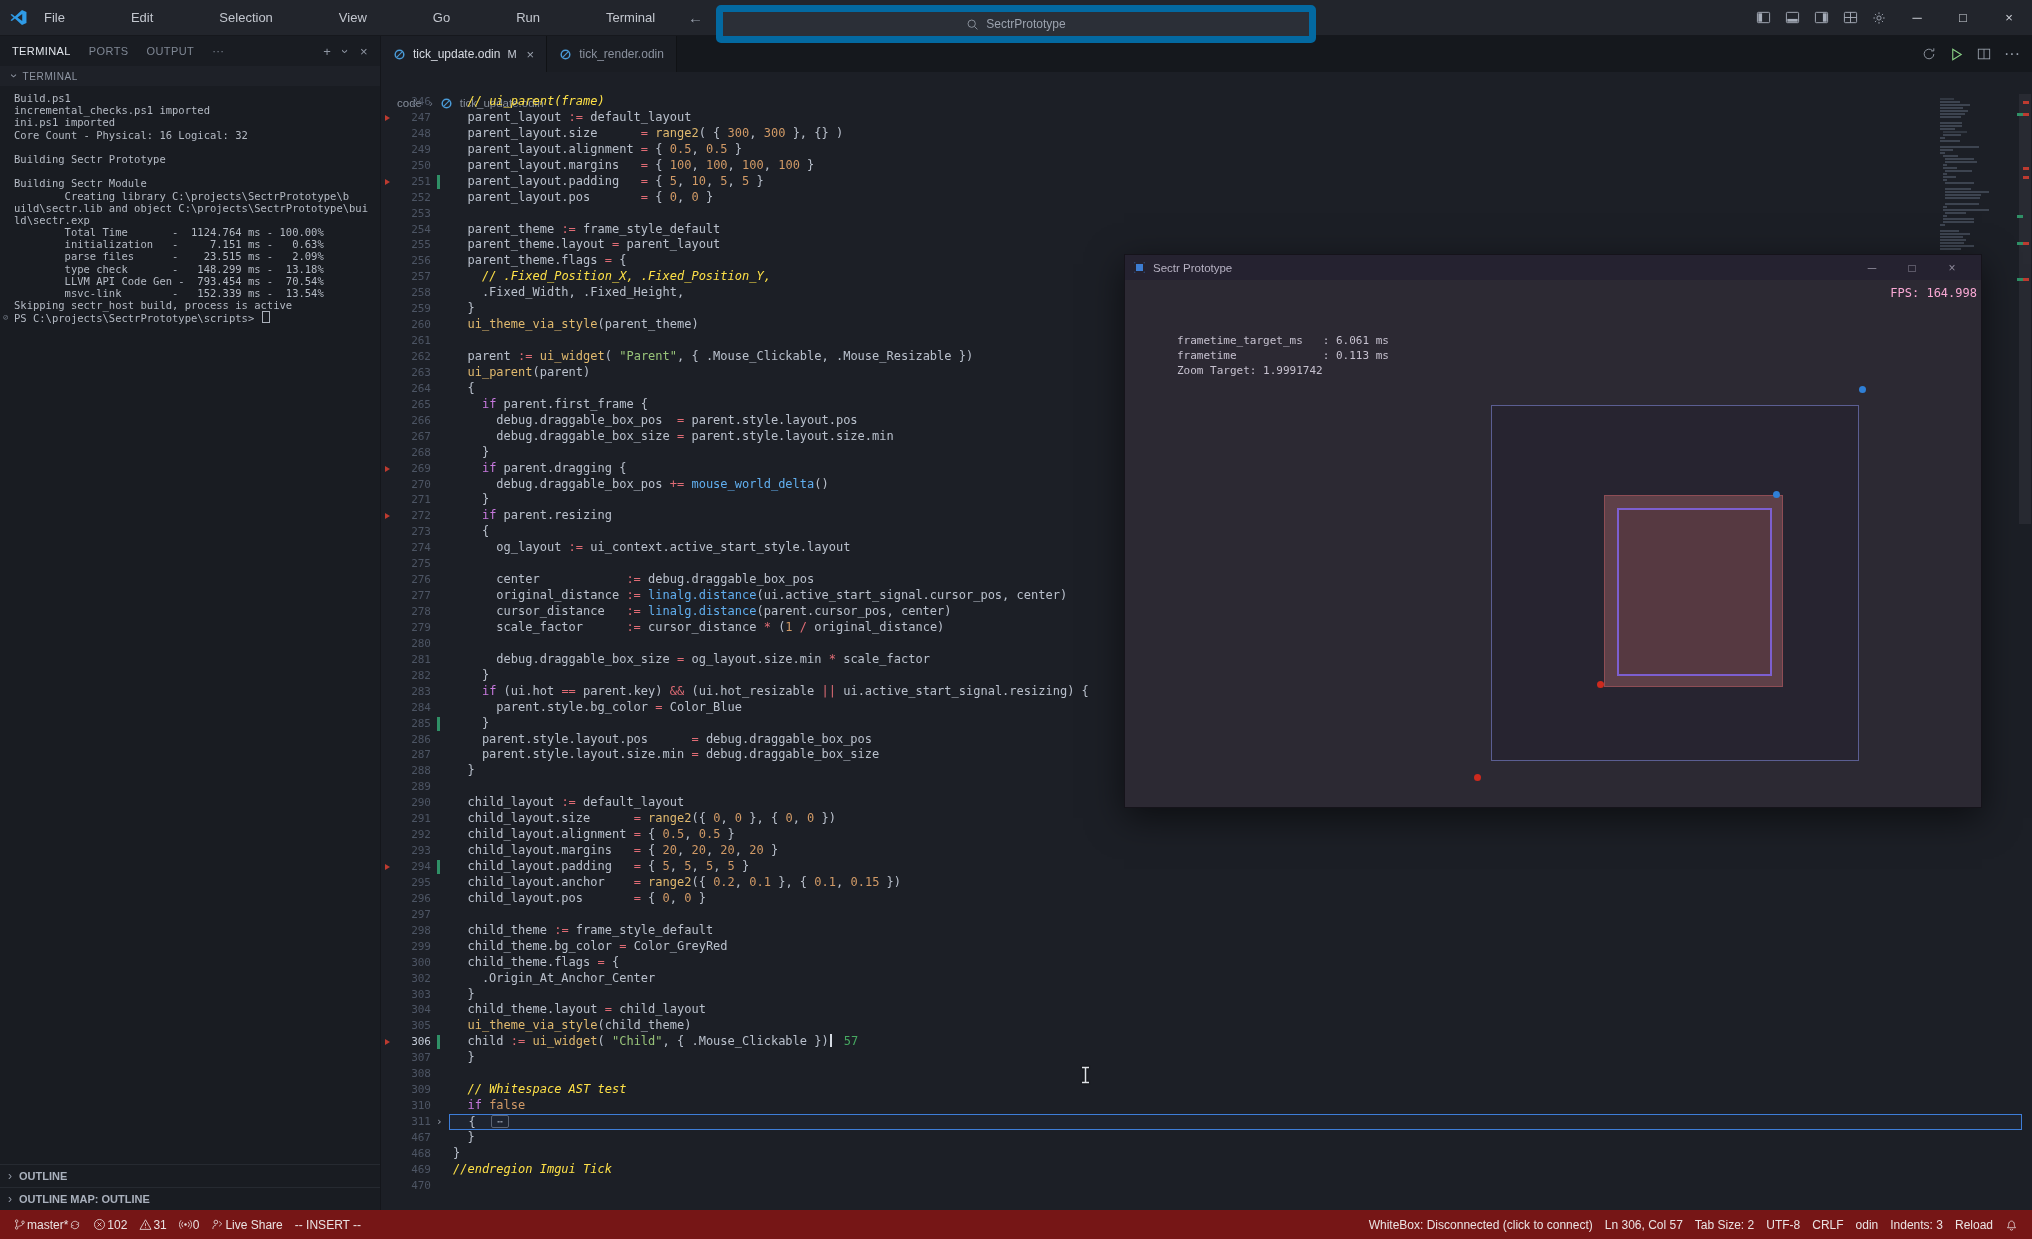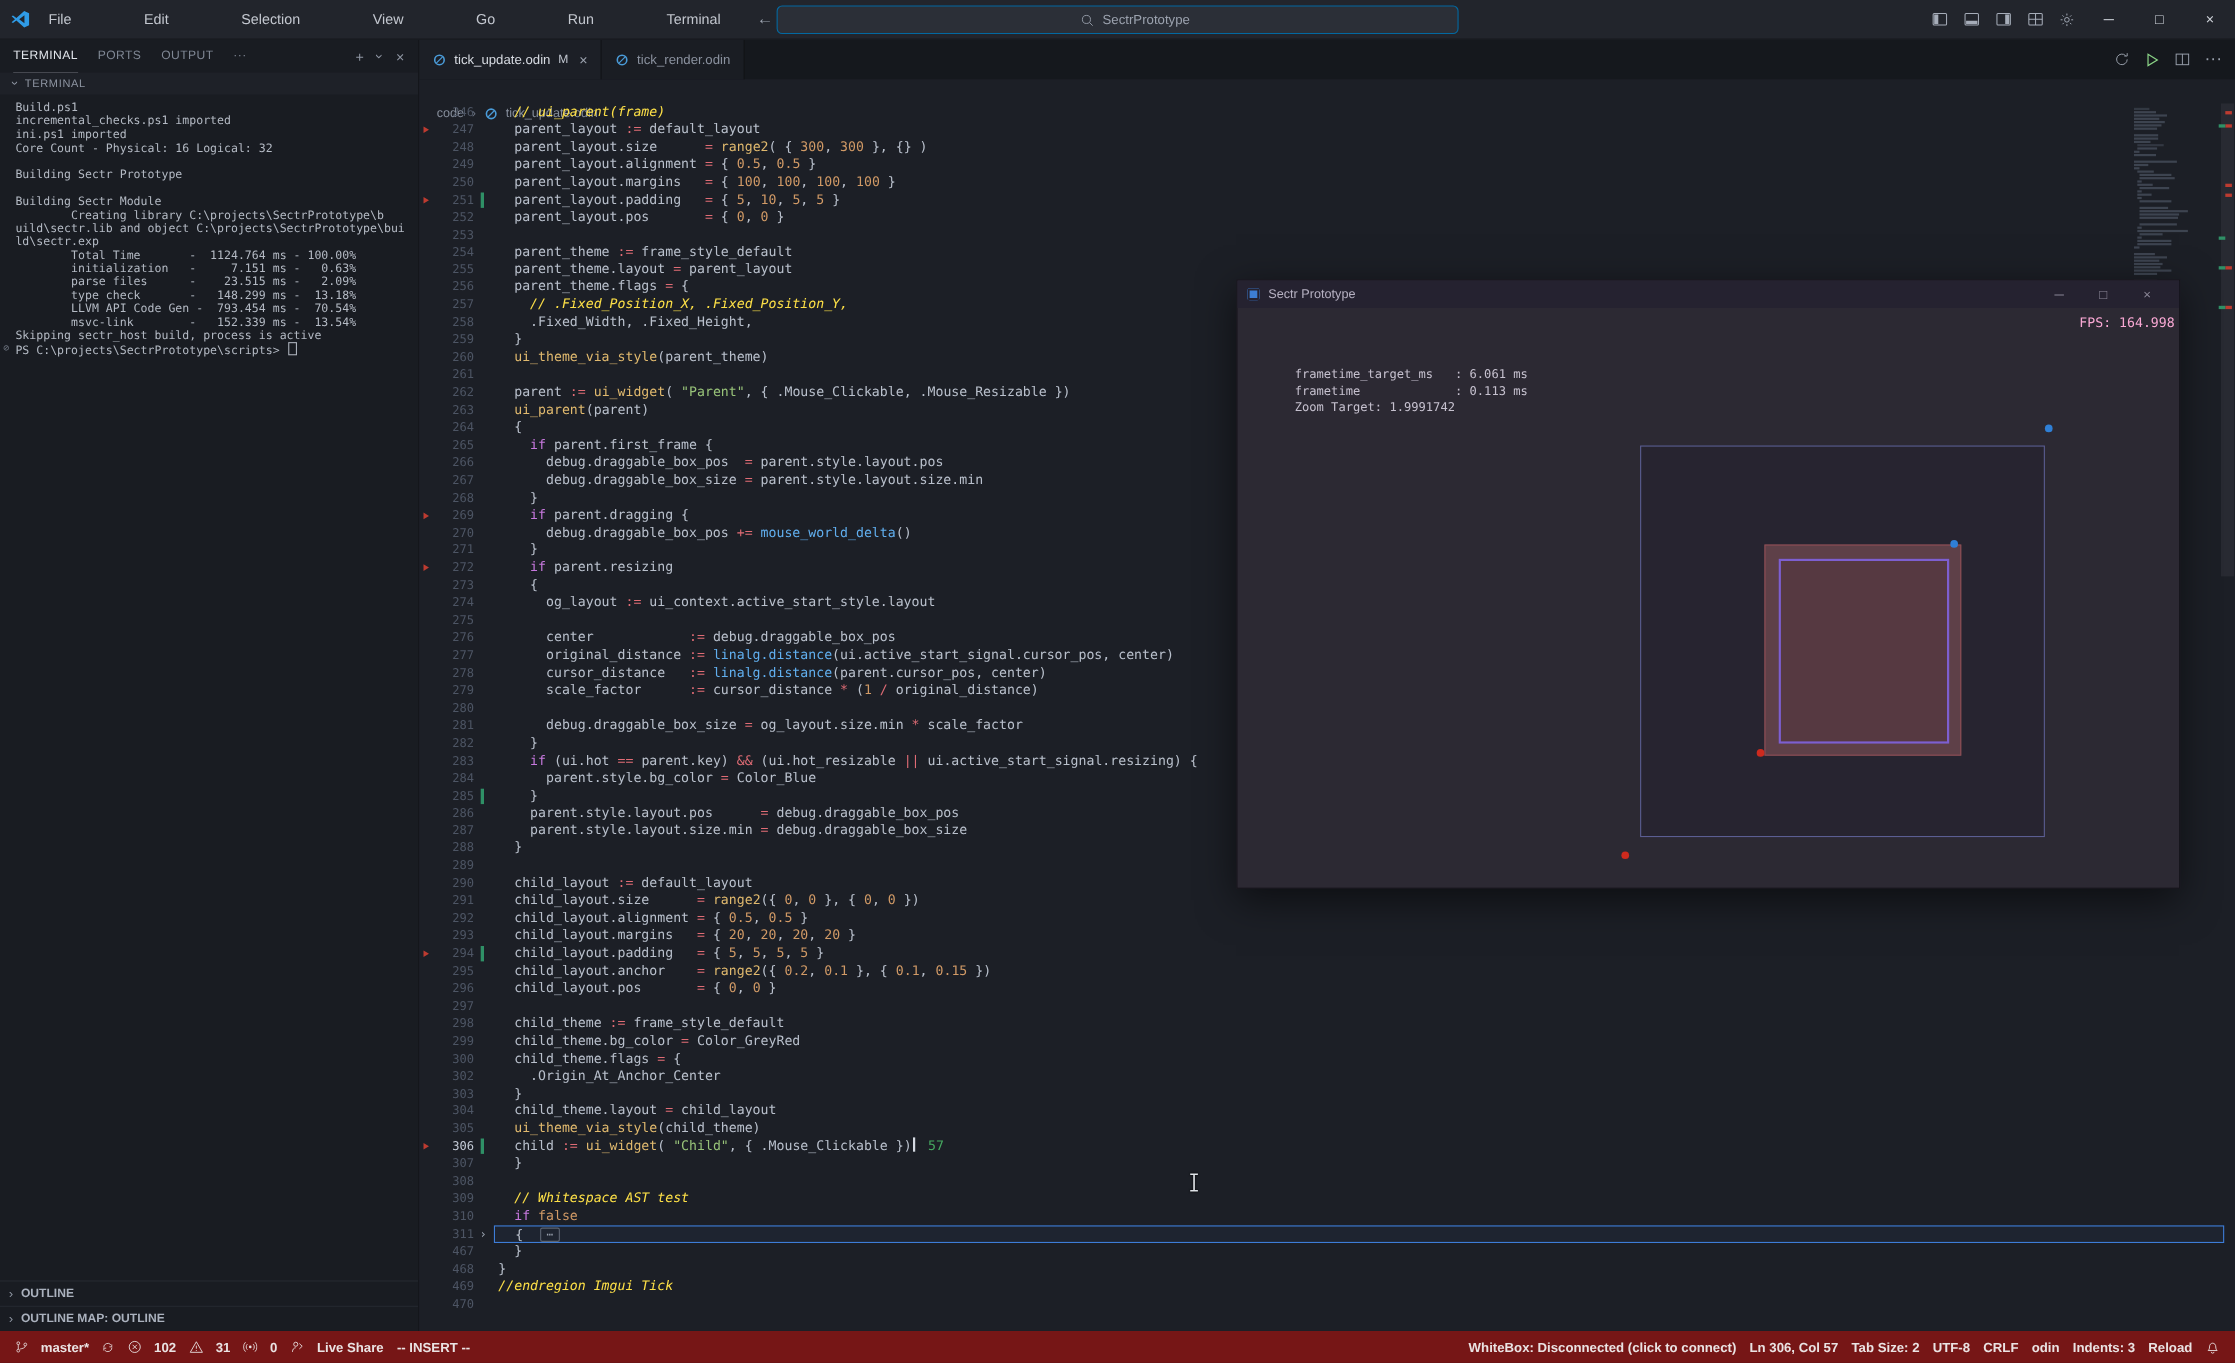--- a/index.html
+++ b/index.html
@@ -5,21 +5,21 @@
   html,body{margin:0;padding:0;background:#0d0e11;}
   .app{position:relative;width:2032px;height:1239px;background:#1c1f26;overflow:hidden;
        font-family:"Liberation Sans",sans-serif;color:#c2c8d2;}
 
   
   .titlebar{position:absolute;top:0;left:0;right:0;height:35px;background:#22252c;display:flex;align-items:center;z-index:30;border-bottom:1px solid #16181d;}
   .logo{margin:0 8px 0 10px;display:flex;align-items:center;}
   .menus{display:flex;gap:48px;}
   .menu-item{font-size:13px;color:#c3c7cf;padding:0 9px;height:35px;line-height:35px;}
   .nav-arrows{position:absolute;left:688px;top:0;height:35px;display:flex;align-items:center;gap:16px;color:#9aa1ad;font-size:15px;}
-  .searchbox{position:absolute;left:50%;top:5px;transform:translateX(-50%);width:586px;height:24px;background:#2b2f37;border:1px solid #0369a1;border-radius:5px;display:flex;align-items:center;justify-content:center;gap:7px;color:#9ba2ae;font-size:12px;padding-left:32px;}
+  .searchbox{position:absolute;left:50%;top:5px;transform:translateX(-50%);width:586px;height:24px;background:#2b2f37;border:7px solid #0369a1;border-radius:5px;display:flex;align-items:center;justify-content:center;gap:7px;color:#9ba2ae;font-size:12px;}
   .tb-icons{position:absolute;right:146px;top:0;height:35px;display:flex;gap:14px;align-items:center;color:#a6adb9;}
   .win-controls{position:absolute;right:0;top:0;height:35px;display:flex;}
   .win-btn{width:46px;height:35px;display:flex;align-items:center;justify-content:center;font-size:13px;color:#cfd3da;}
 
   
   .body-row{position:absolute;top:36px;bottom:29px;left:0;right:0;display:flex;}
 
   
   .sidebar{width:380px;min-width:380px;background:#191c22;display:flex;flex-direction:column;border-right:1px solid #14161b;}
   .panel-tabs{height:30px;display:flex;align-items:center;padding:0 12px;gap:18px;font-size:11px;letter-spacing:.4px;color:#7f8794;}
@@ -84,21 +84,21 @@
   .ow-stats{position:absolute;left:52px;top:78px;font-family:"DejaVu Sans Mono",monospace;font-size:11px;line-height:15px;color:#c6c1cf;white-space:pre;}
   .ow-bigrect{position:absolute;left:366px;top:150px;width:366px;height:354px;background:#272430;border:1px solid #5b5e92;}
   .ow-parent{position:absolute;left:479px;top:240px;width:177px;height:190px;background:#5e4048;border:1px solid #8e4d55;}
   .ow-child{position:absolute;left:492px;top:253px;width:151px;height:164px;border:2px solid #7d5fd0;background:rgba(48,26,36,.18);}
   .dot{position:absolute;width:7px;height:7px;border-radius:50%;}
   .dot.blue{background:#2f7fd6;}
   .dot.red{background:#cd2a1e;}
 
   
   .statusbar{position:absolute;left:0;right:0;bottom:0;height:29px;background:#761616;display:flex;align-items:center;padding:0 8px;font-size:12px;color:#eae3e3;z-index:40;}
-  .sb-item{display:flex;align-items:center;gap:11px;padding:0 6px;white-space:nowrap;font-weight:bold;}
+  .sb-item{display:flex;align-items:center;gap:1px;padding:0 6px;white-space:nowrap;}
   .sb-right{margin-left:auto;display:flex;align-items:center;}
   .ic{display:inline-flex;align-items:center;}
 
   .ibeam{position:absolute;left:1080px;top:1066px;z-index:22;filter:drop-shadow(0 0 1px #000);}
   .rot90{display:inline-block;transform:rotate(90deg);}
 </style>
 </head>
 <body>
 
 <div class="app">

